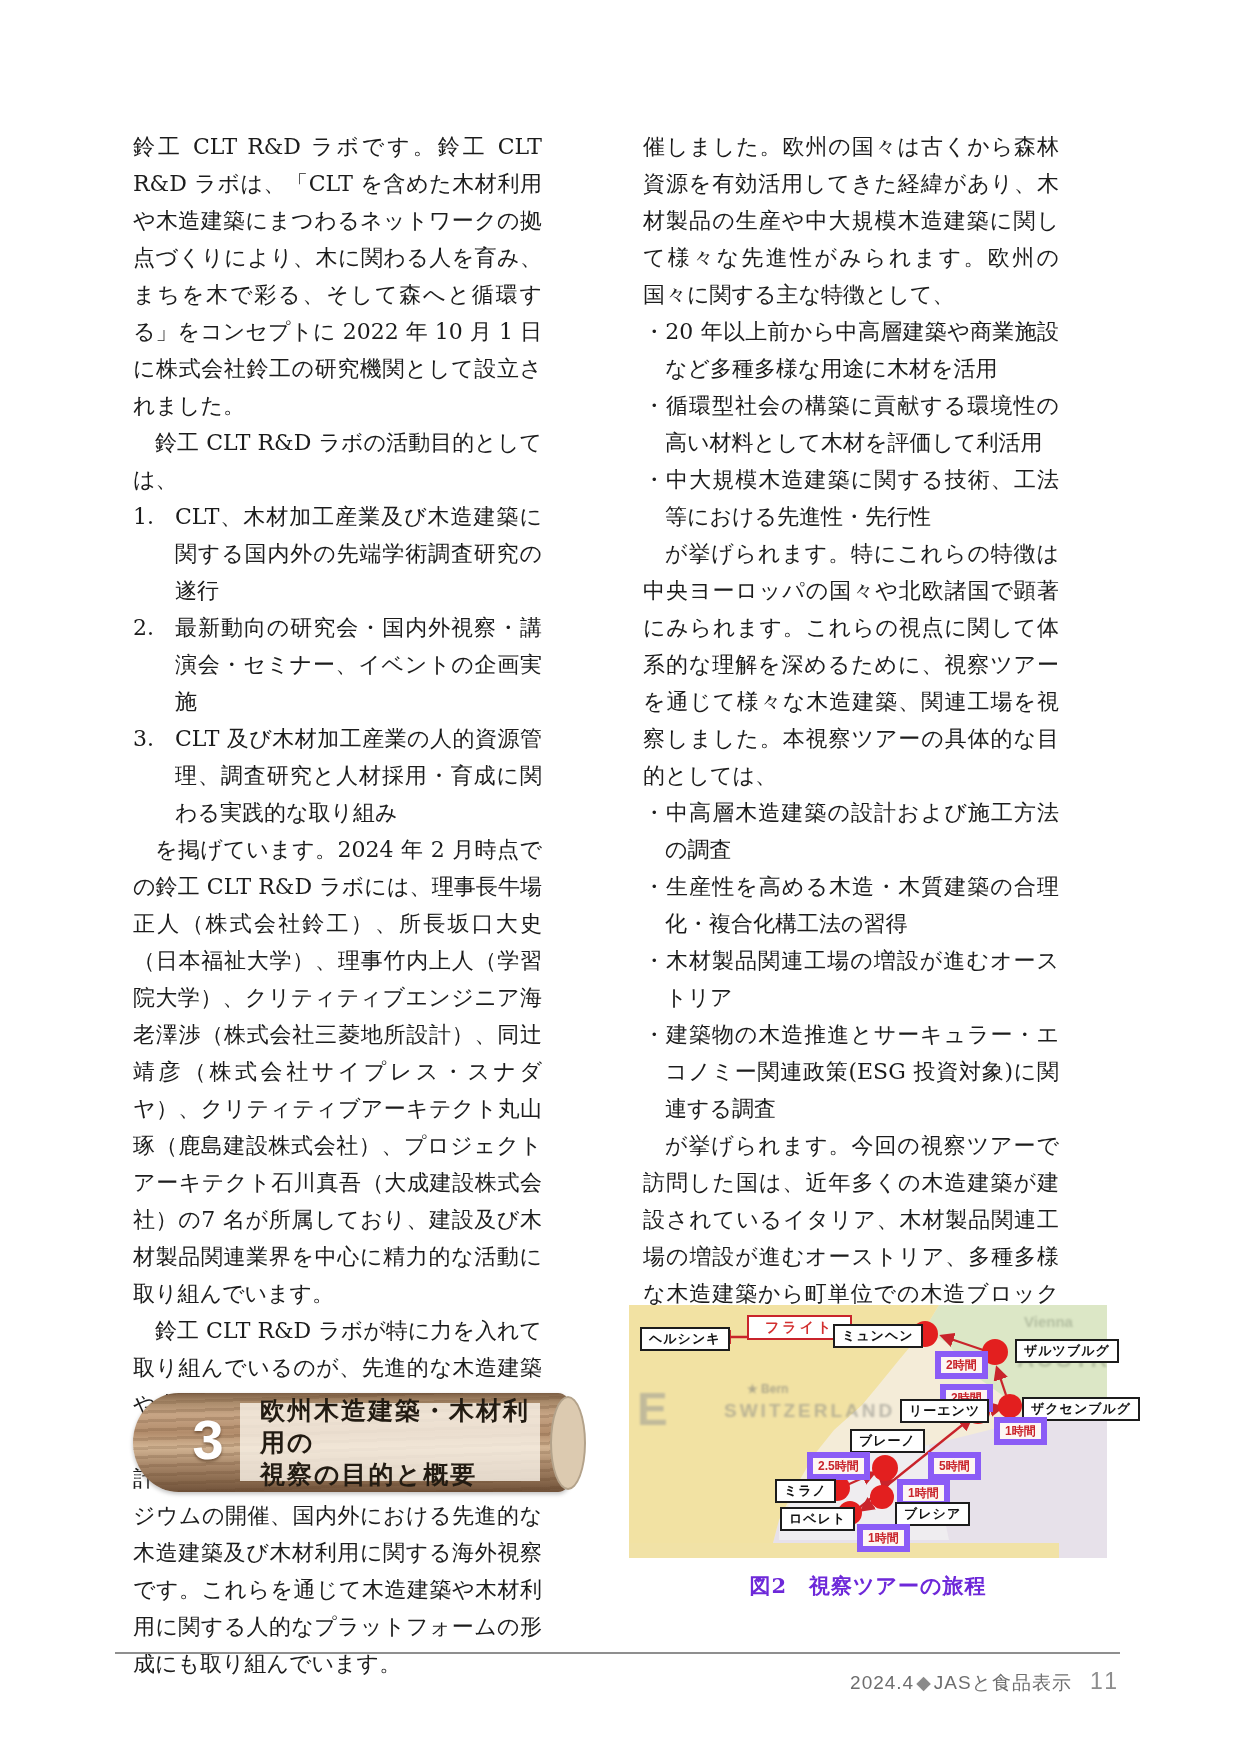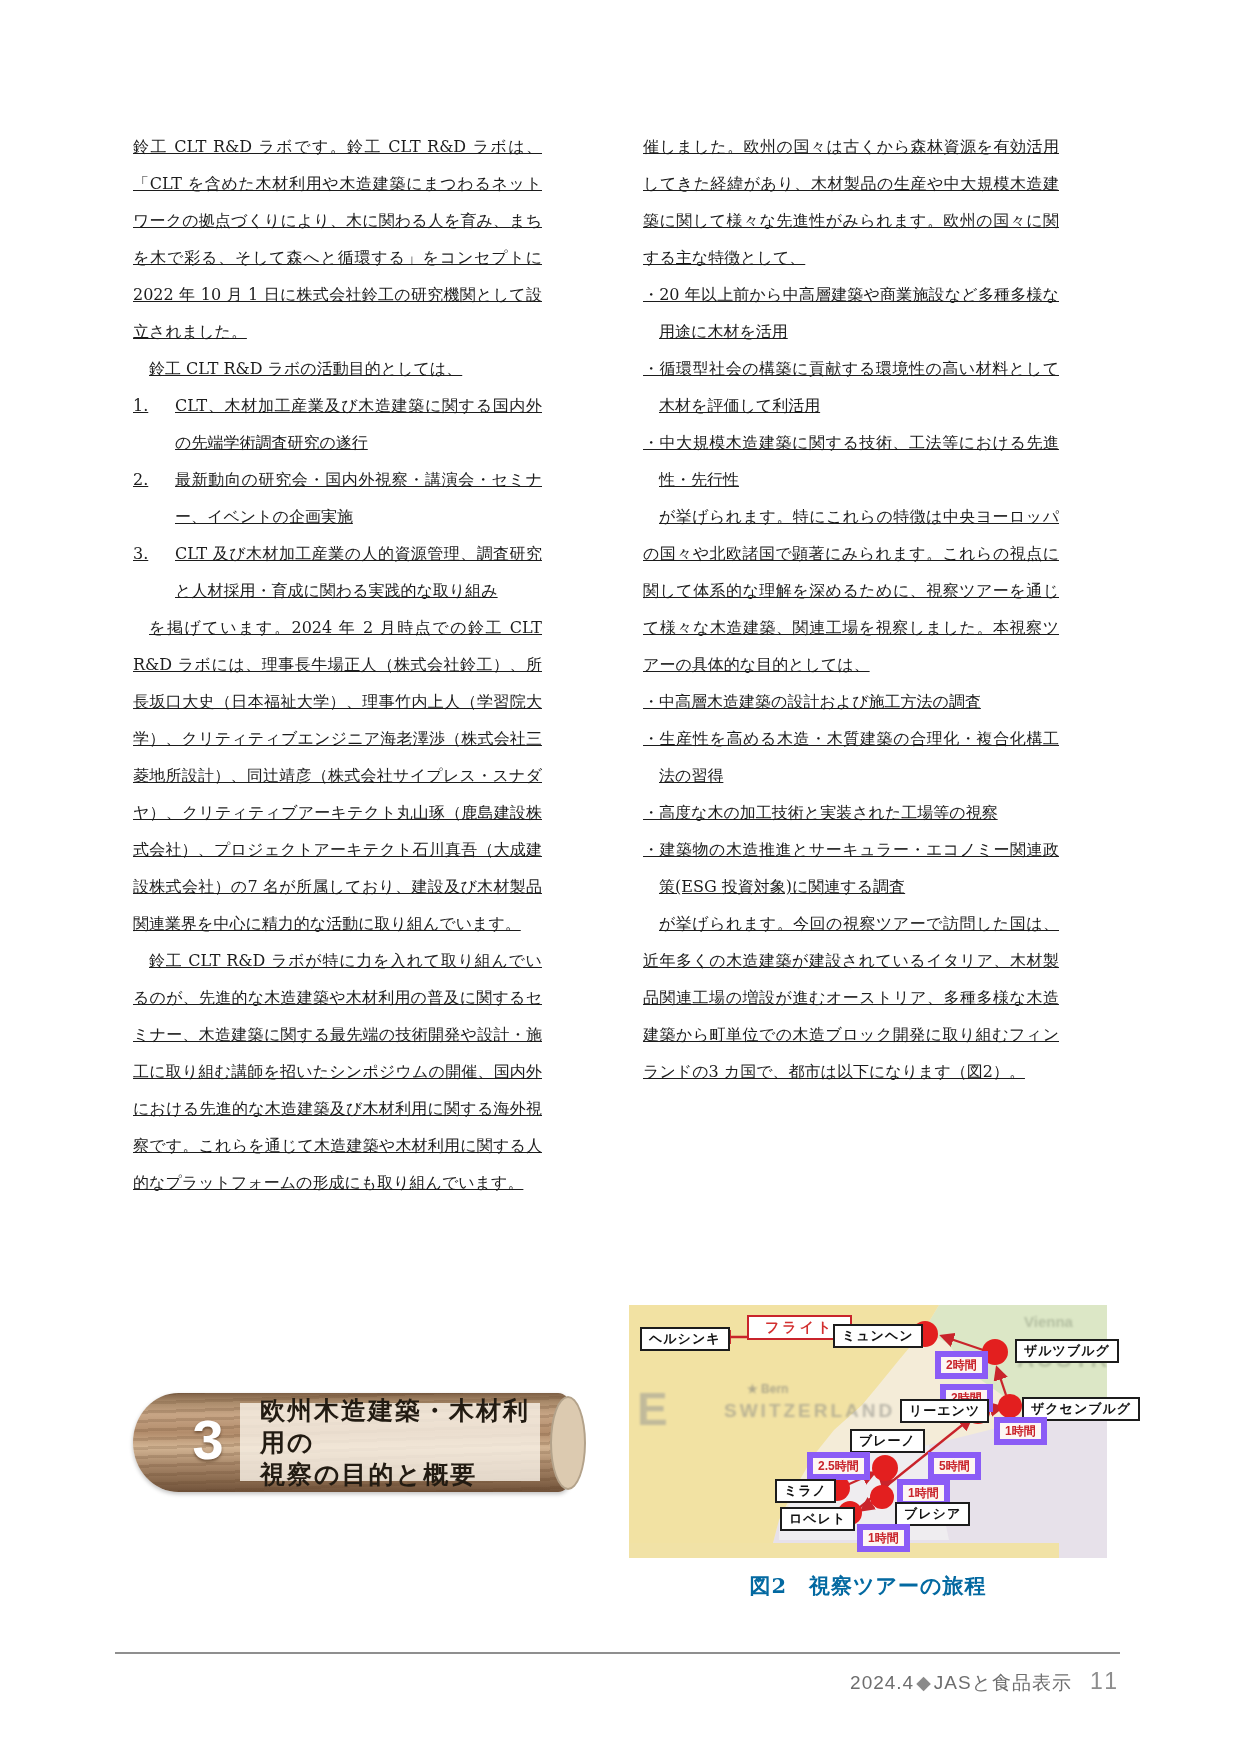--- a/index.html
+++ b/index.html
@@ -3,21 +3,21 @@
 <meta charset="utf-8">
 <style>
   html,body{margin:0;padding:0;background:#e8e8e8;}
   .page{
     position:relative;width:1241px;height:1754px;margin:0 auto;
     background:#ffffff;overflow:hidden;
     font-family:"DejaVu Serif","Liberation Serif",serif;
     color:#1c1c1c;
   }
   
-  .col{position:absolute;top:128px;font-size:16px;line-height:37px;text-align:justify;text-decoration:underline;}
+  .col{position:absolute;top:128px;font-size:22px;line-height:37px;text-align:justify;}
   .col-left{left:133px;width:409px;}
   .col-right{left:643px;width:416px;}
   .para{margin:0;}
   .indent{text-indent:1em;}
   .li{display:flex;}
   .li .num{width:42px;flex-shrink:0;}
   .li .li-text{flex:1;text-align:justify;}
   .bullet{padding-left:1em;text-indent:-1em;text-align:justify;}
   
   .banner{
@@ -64,21 +64,21 @@
     font-family:"Liberation Sans",sans-serif;font-weight:bold;font-size:12px;
     color:#c9242b;padding:1px 5px;white-space:nowrap;line-height:1.2;
   }
   .flight-box{
     position:absolute;background:#ffffff;border:2px solid #c9242b;
     font-family:"Liberation Sans",sans-serif;font-weight:bold;font-size:14px;
     color:#d22f2f;padding:2px 16px;letter-spacing:3px;white-space:nowrap;line-height:1.2;
   }
   .fig-caption{
     position:absolute;left:629px;top:1572px;width:478px;text-align:center;
-    font-size:21px;font-weight:bold;color:#0369a1;letter-spacing:1px;
+    font-size:21px;font-weight:bold;color:#6d28d9;letter-spacing:1px;
   }
   
   .footer-rule{position:absolute;left:115px;top:1652px;width:1005px;height:2px;background:#8f8f8f;}
   .footer-text{
     position:absolute;left:115px;top:1668px;width:1005px;text-align:right;
     font-family:"Liberation Sans",sans-serif;font-size:19px;color:#6e6e6e;letter-spacing:1px;
   }
   .footer-text .diamond{color:#8a8a8a;margin:0 2px;}
   .footer-text .pagenum{font-size:23px;color:#8d8d8d;margin-left:18px;letter-spacing:3px;}
 </style>
@@ -117,21 +117,21 @@
 
 
   <div class="col col-right">
     <p class="para">催しました。欧州の国々は古くから森林資源を有効活用してきた経緯があり、木材製品の生産や中大規模木造建築に関して様々な先進性がみられます。欧州の国々に関する主な特徴として、</p>
     <div class="bullet">・20 年以上前から中高層建築や商業施設など多種多様な用途に木材を活用</div>
     <div class="bullet">・循環型社会の構築に貢献する環境性の高い材料として木材を評価して利活用</div>
     <div class="bullet">・中大規模木造建築に関する技術、工法等における先進性・先行性</div>
     <p class="para indent">が挙げられます。特にこれらの特徴は中央ヨーロッパの国々や北欧諸国で顕著にみられます。これらの視点に関して体系的な理解を深めるために、視察ツアーを通じて様々な木造建築、関連工場を視察しました。本視察ツアーの具体的な目的としては、</p>
     <div class="bullet">・中高層木造建築の設計および施工方法の調査</div>
     <div class="bullet">・生産性を高める木造・木質建築の合理化・複合化構工法の習得</div>
-    <div class="bullet">・高度な木の加工技術と実装された工場等の視察</div>
+    <div class="bullet">・木材製品関連工場の増設が進むオーストリア</div>
     <div class="bullet">・建築物の木造推進とサーキュラー・エコノミー関連政策(ESG 投資対象)に関連する調査</div>
     <p class="para indent">が挙げられます。今回の視察ツアーで訪問した国は、近年多くの木造建築が建設されているイタリア、木材製品関連工場の増設が進むオーストリア、多種多様な木造建築から町単位での木造ブロック開発に取り組むフィンランドの3 カ国で、都市は以下になります（図2）。</p>
   </div>
 
   <div class="figure">
     <svg width="478" height="253" viewBox="0 0 478 253">
       <defs>
         <marker id="arrow" viewBox="0 0 10 10" refX="8" refY="5" markerWidth="6.5" markerHeight="6.5" orient="auto-start-reverse">
           <path d="M0,0 L10,5 L0,10 z" fill="#c9242b"></path>
         </marker>

